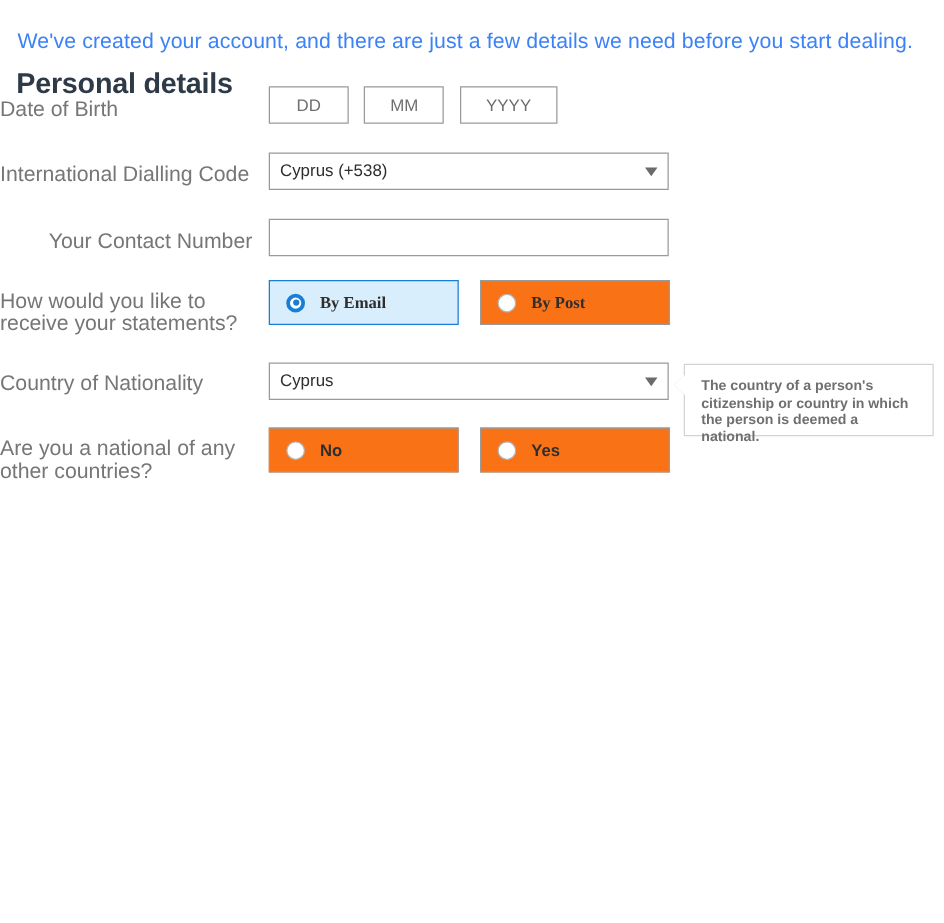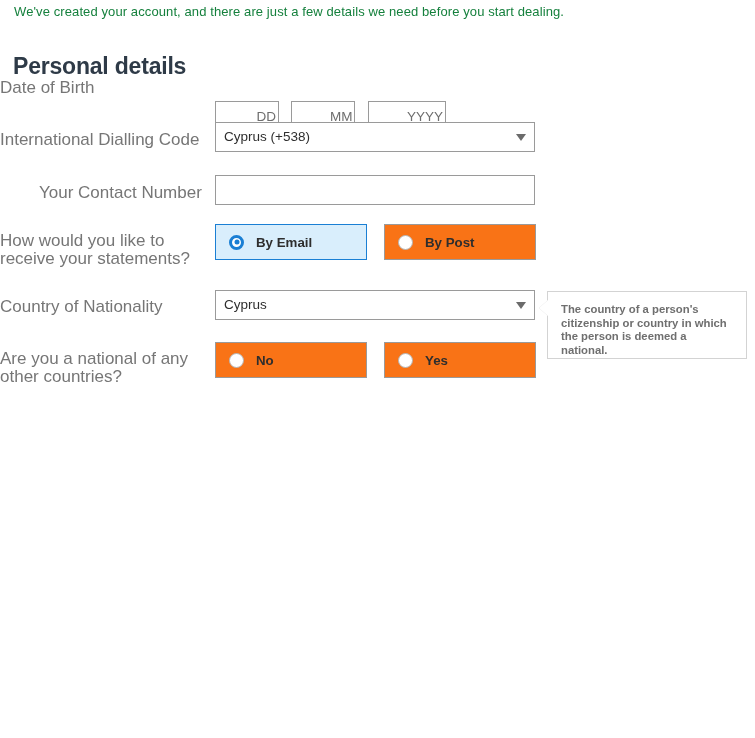--- a/index.html
+++ b/index.html
@@ -19,23 +19,23 @@
   .page {
     position: relative;
     width: 755px;
     height: 738px;
   }
 
   
   .intro {
     position: absolute;
     left: 14px;
-    top: 4px;
-    font-size: 13px;
-    color: #15803d;
+    top: 23px;
+    font-size: 17px;
+    color: #3b82f6;
     letter-spacing: 0.1px;
   }
 
   
   .page-title {
     position: absolute;
     left: 13px;
     top: 38px;
     font-size: 23px;
     font-weight: bold;
@@ -70,24 +70,23 @@
     border: 1px solid #9a9a9a;
     background: #ffffff;
     font-family: "Liberation Sans", sans-serif;
     font-size: 13.5px;
     color: #3c3c3c;
     outline: none;
   }
   .dob-box {
     width: 64px;
     height: 30px;
-    text-align: right;
+    text-align: center;
     margin-right: 8px;
     color: #7f1d1d;
-    margin-top: 32px;
   }
   .dob-box::placeholder { color: #6e6e6e; opacity: 1; }
   .wide-input {
     width: 320px;
     height: 30px;
     padding: 0 8px;
   }
 
   
   .select-wrap {
@@ -170,21 +169,21 @@
     color: #2e2e2e;
   }
 
   
   .tooltip {
     box-sizing: border-box;
     position: absolute;
     left: 547px;
     top: 291px;
     width: 200px;
-    height: 68px;
+    height: 58px;
     background: #ffffff;
     border: 1px solid #d3d3d3;
     padding: 11px 12px 0 13px;
     font-size: 11.3px;
     font-weight: bold;
     line-height: 13.5px;
     color: #6f6f6f;
   }
   .tooltip-arrow {
     position: absolute;
@@ -256,21 +255,21 @@
 
   <div class="form-row" style="top:175px;">
     <div class="row-label" style="top:9px;padding-left:39px;">Your Contact Number</div>
     <div class="fields">
       <input class="txt wide-input" type="text" placeholder="" style="">
     </div>
   </div>
 
   <div class="form-row" style="top:224px;">
     <div class="row-label" style="top:8px;">How would you like to receive your statements?</div>
-    <div class="fields" style="position:absolute;left:215px;top:0;width:330px;height:36px;">
+    <div class="fields" style="position:absolute;left:215px;top:0;width:330px;height:36px;font-family:Liberation Serif, serif;">
       <div class="opt selected" style="left:0;">
         <span class="radio"></span>
         <span class="opt-label">By Email</span>
       </div>
       <div class="opt opt-second">
         <span class="radio"></span>
         <span class="opt-label">By Post</span>
       </div>
     </div>
   </div>

